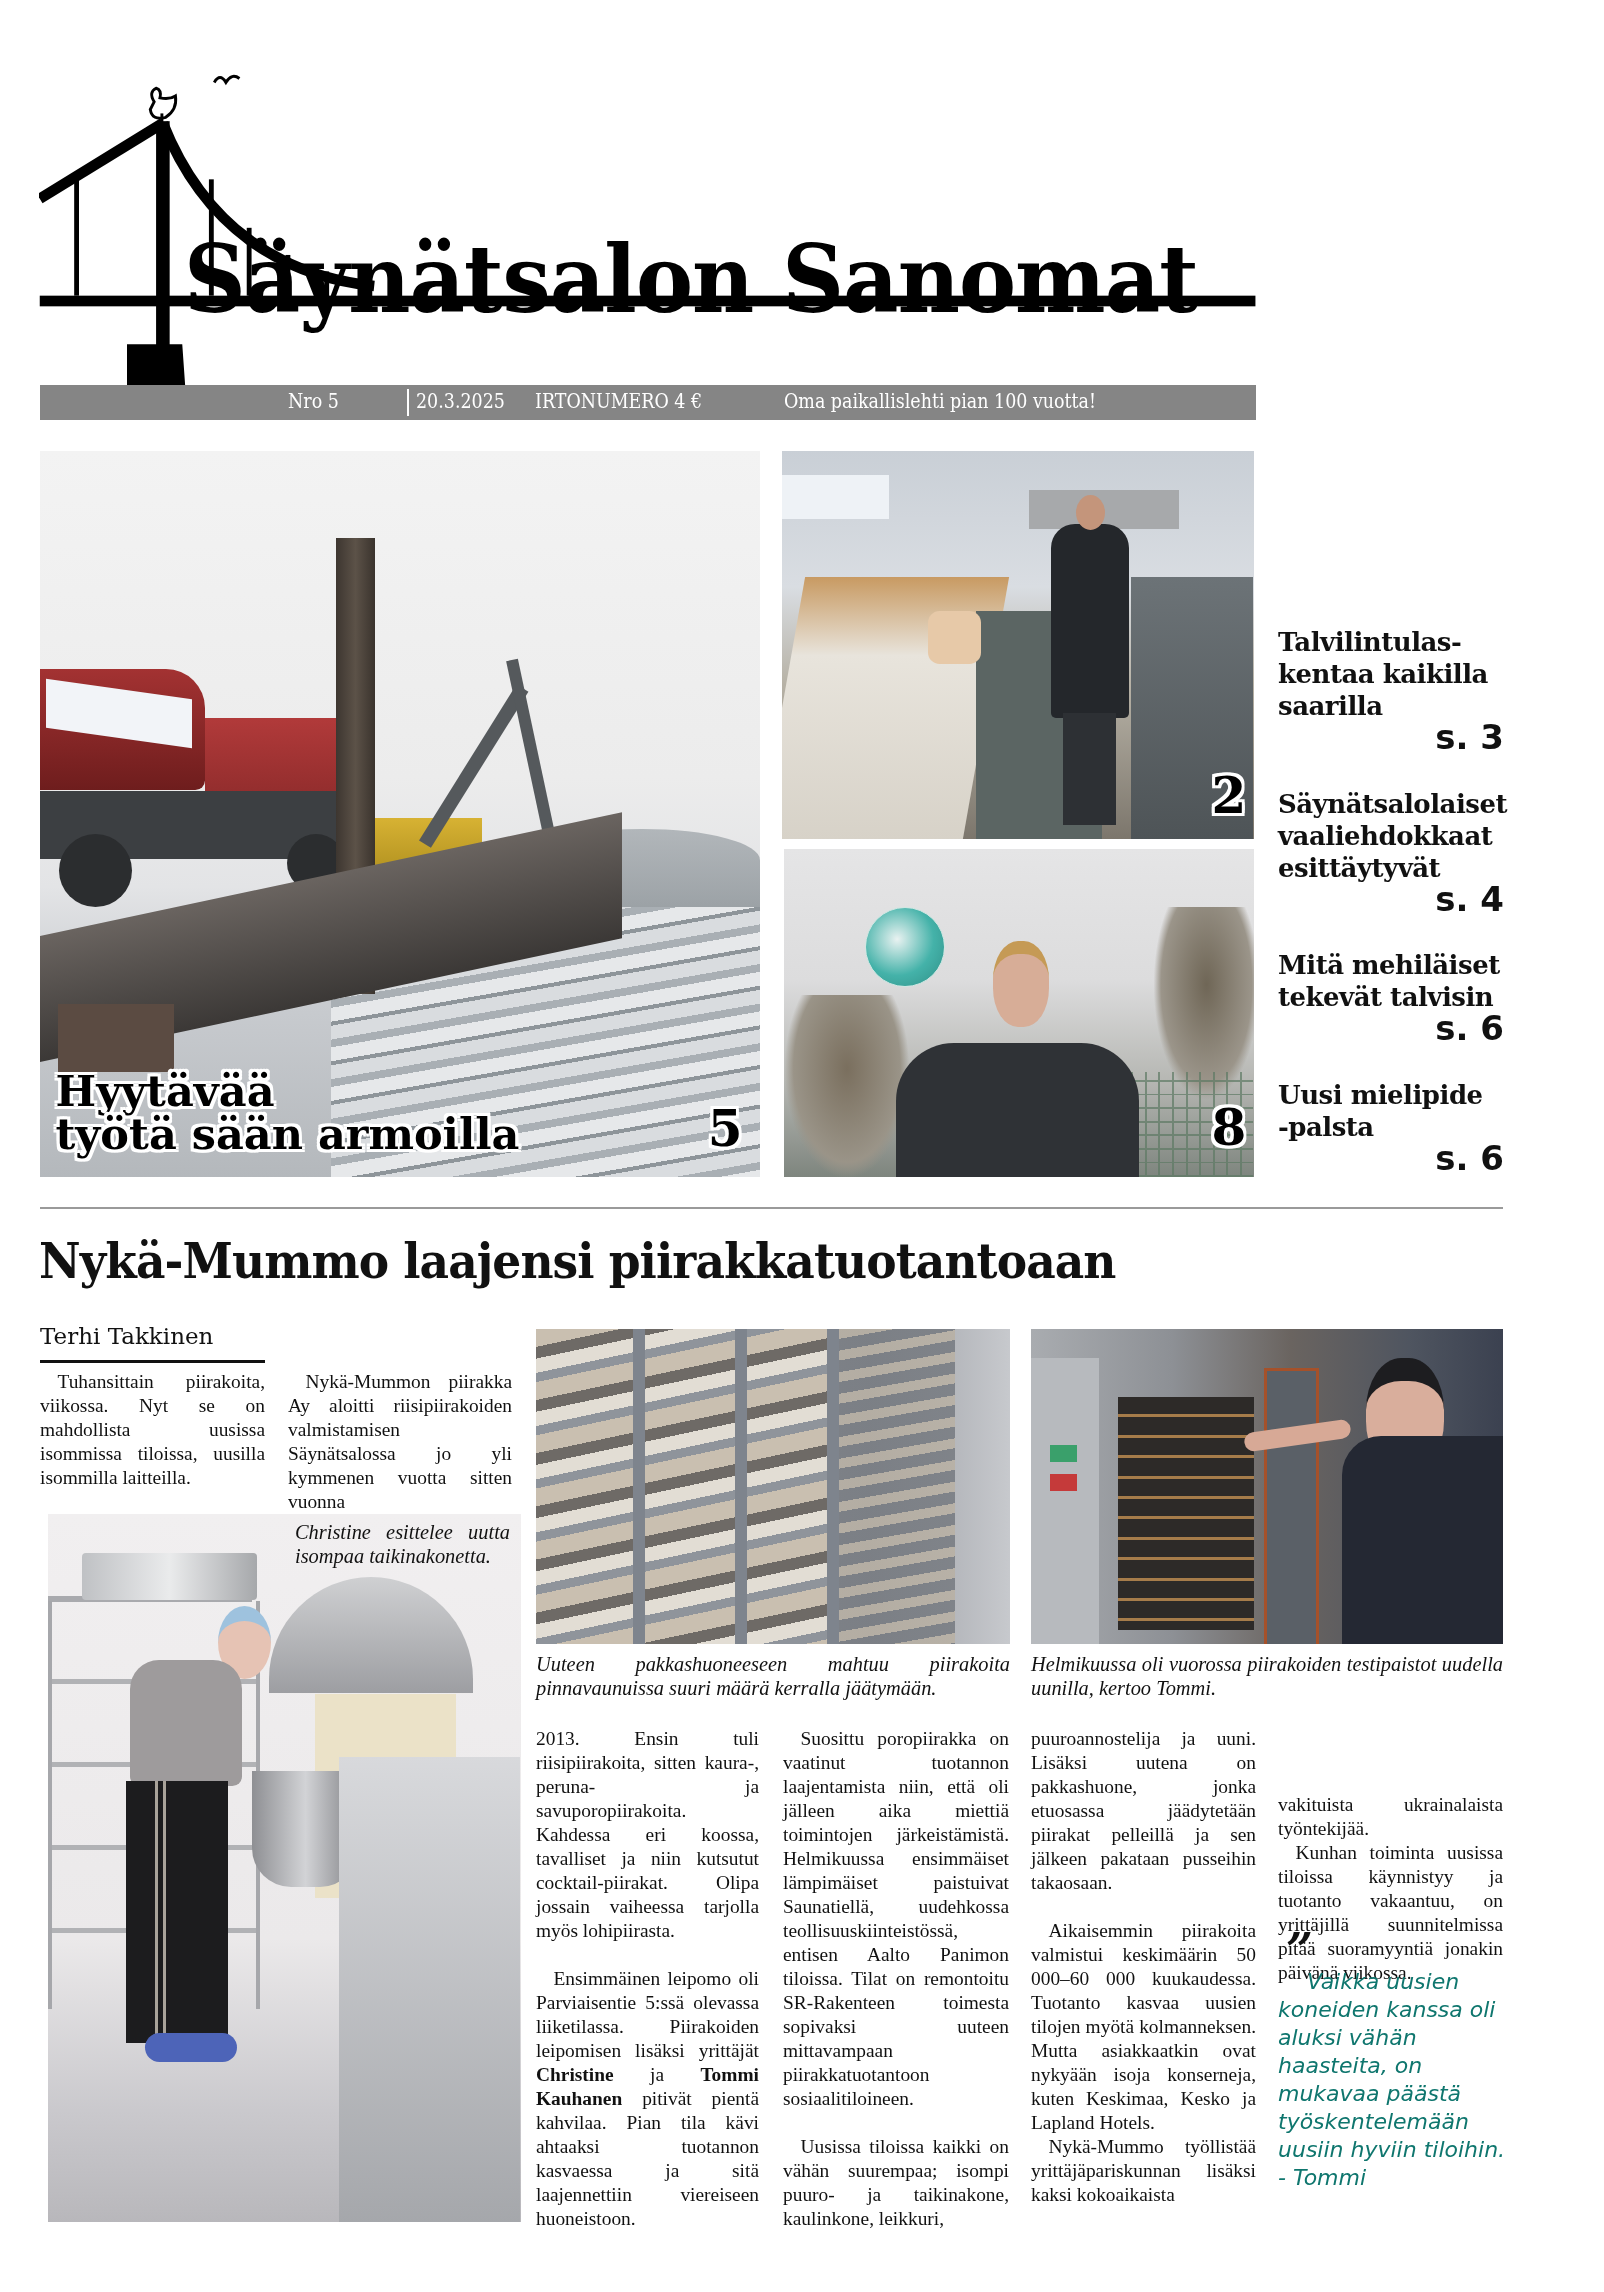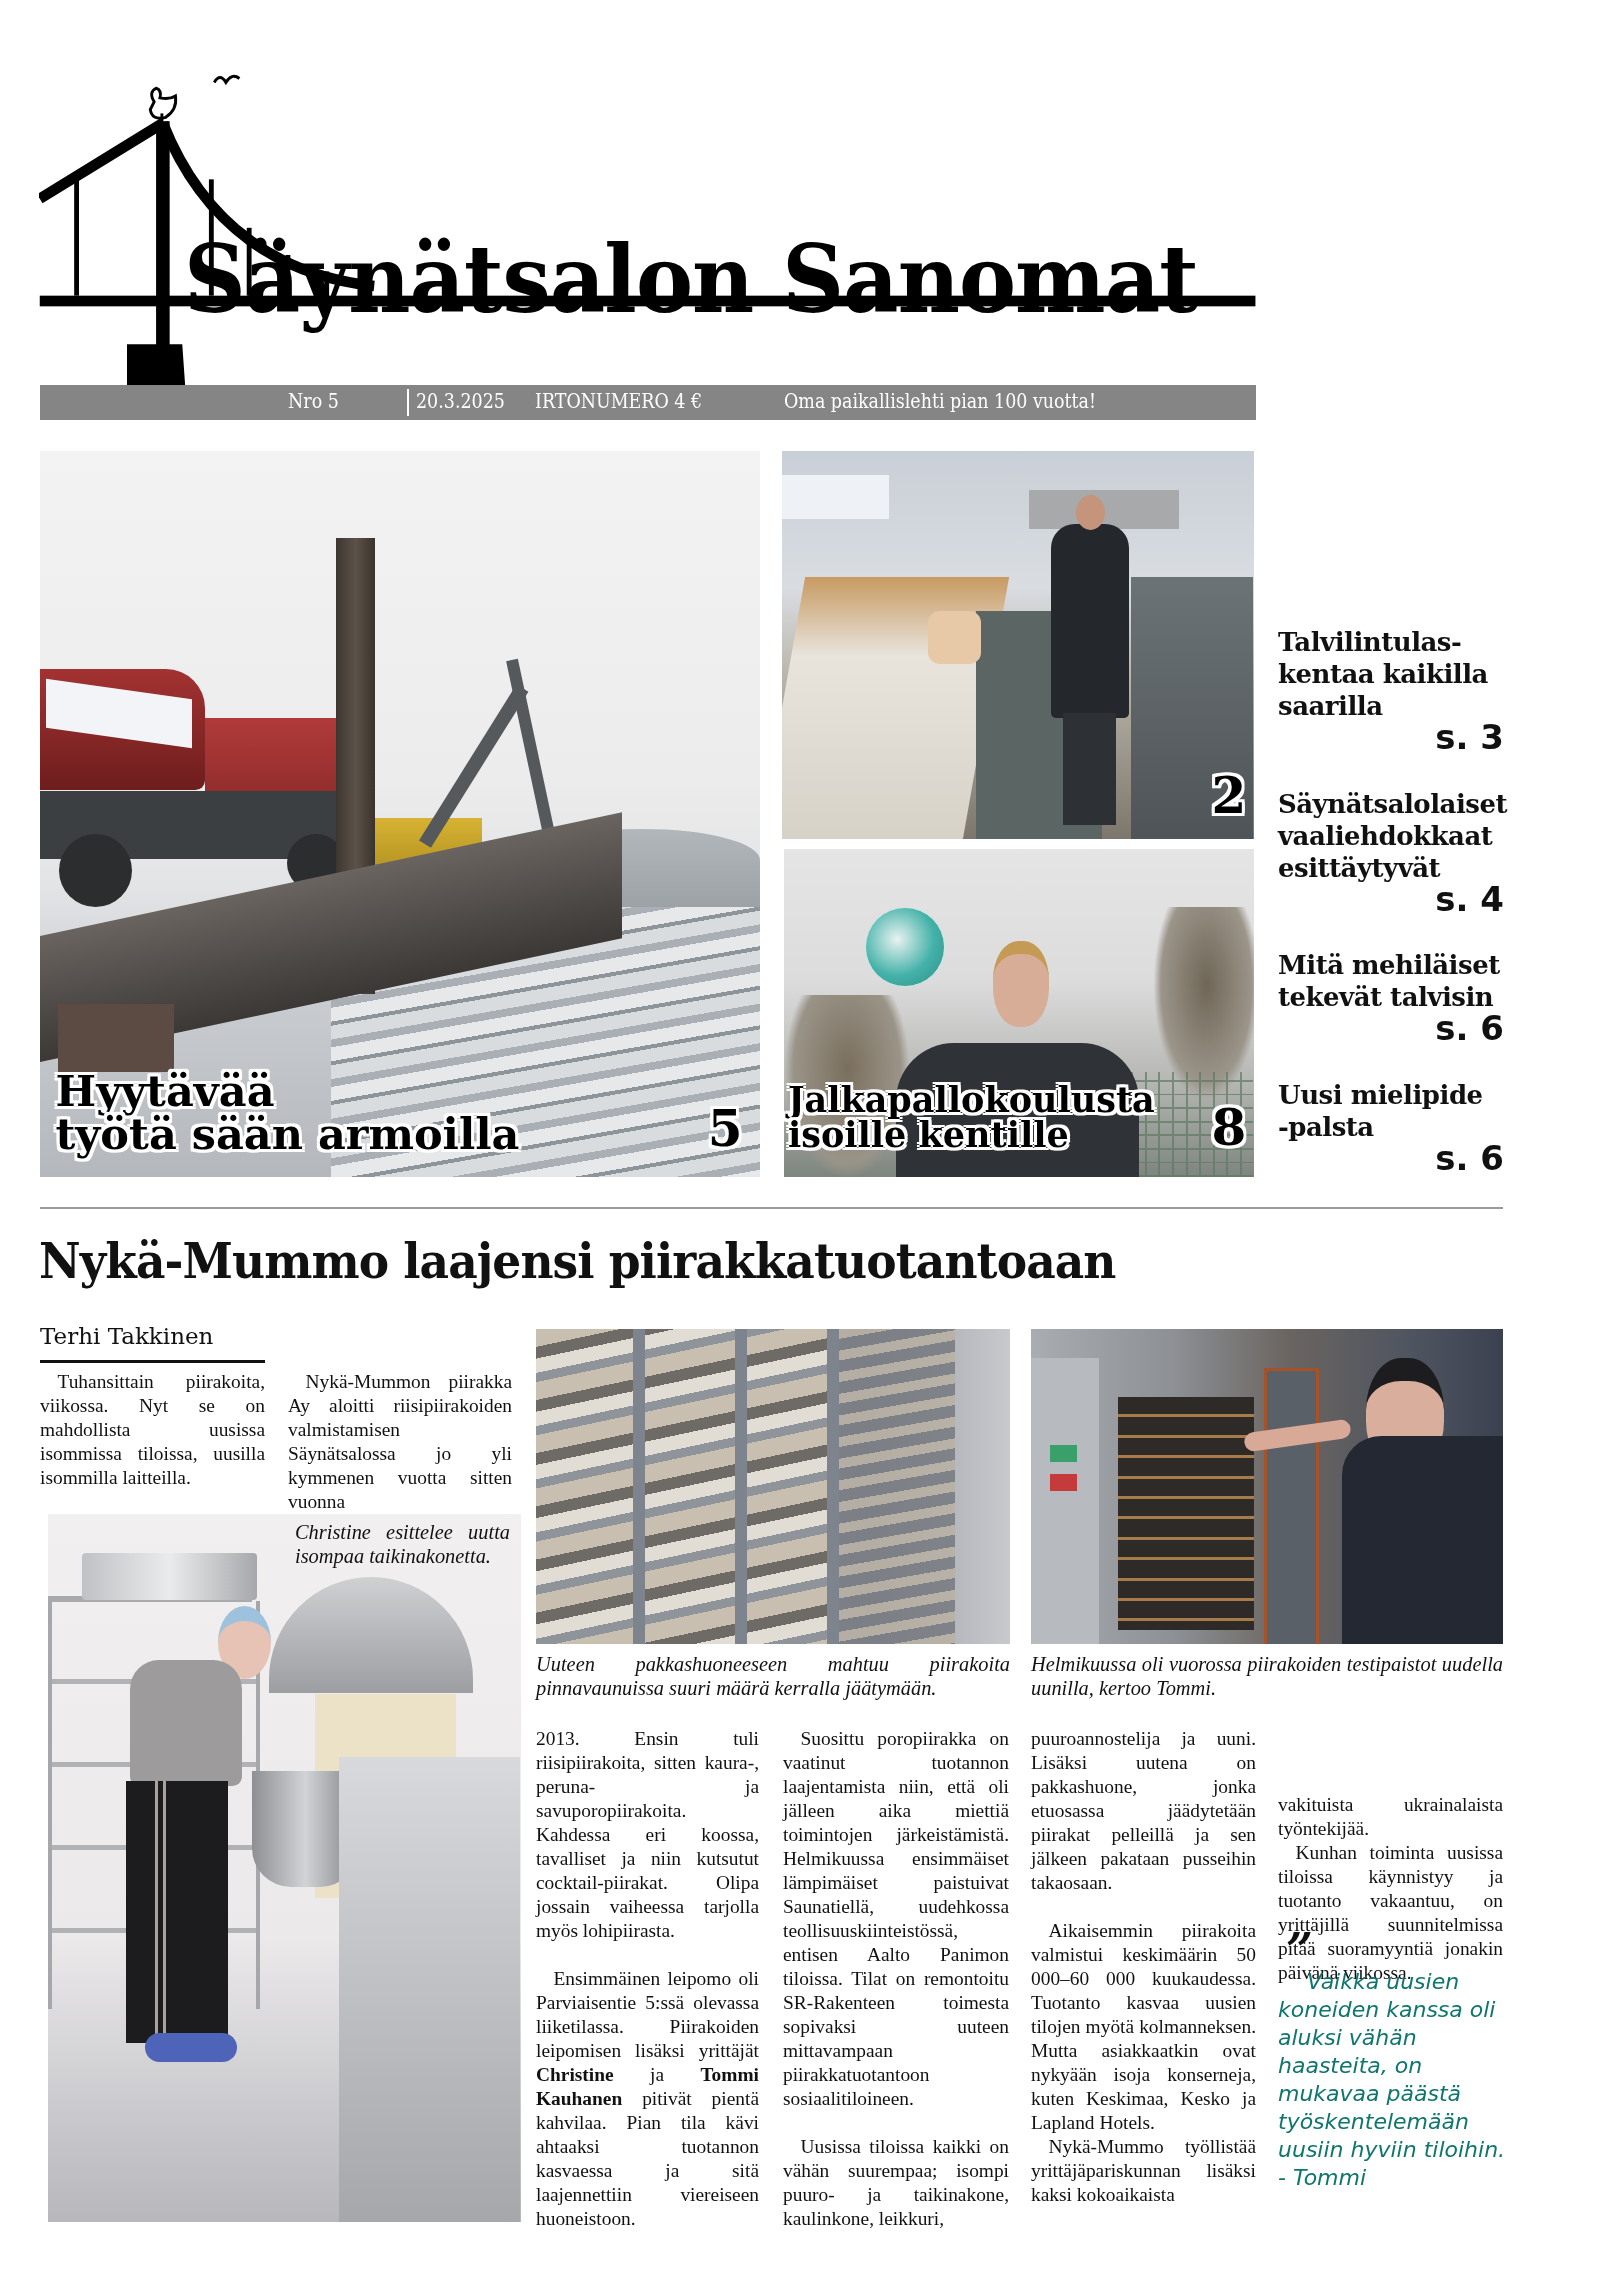--- a/index.html
+++ b/index.html
@@ -123,24 +123,20 @@
 </div>
 
 <div class="photo" style="left:784px;top:849px;width:470px;height:328px;background:linear-gradient(180deg,#e5e5e6 0%,#dcdcdd 40%,#b7b8b4 70%,#7e857e 100%);">
   <div class="abs" style="left:0;top:146px;width:126px;height:184px;background:radial-gradient(ellipse at 50% 40%,#7a6f5e,#9a9488 60%,transparent 70%);"></div>
   <div class="abs" style="left:369px;top:58px;width:107px;height:194px;background:radial-gradient(ellipse at 50% 40%,#6f6656,#9b958a 60%,transparent 70%);"></div>
   <div class="abs" style="left:320px;top:223px;width:149px;height:105px;background:repeating-linear-gradient(90deg,#5e7a64 0 1.9px,transparent 1.9px 13.6px),repeating-linear-gradient(0deg,#5e7a64 0 1.9px,transparent 1.9px 13.6px);opacity:.7;"></div>
   <div class="abs" style="left:81px;top:58px;width:78px;height:78px;border-radius:50%;background:radial-gradient(circle at 40% 40%,#e9f2f1,#44b2a9 55%,#2f8e86);border:1.9px solid #cfe8e3;"></div>
   <div class="abs" style="left:112px;top:194px;width:243px;height:136px;background:#2f3236;border-radius:58px 58px 0 0;"></div>
   <div class="abs" style="left:209px;top:92px;width:56px;height:73px;background:#d7ad97;border-radius:45%;border-top:13.6px solid #c59a55;"></div>
 
-  <div class="overlay-title" style="left:3.9px;top:233px;font-size:35px;">
-    <div>Jalkapallokoulusta</div>
-    <div>isoille kentille</div>
-  </div>
   <div class="overlay-num" style="right:7.8px;top:254px;font-size:50px;">8</div>
 </div>
 
 <div class="teaser" style="top:626px;">
   <div class="teaser-title">
     <div>Talvilintulas-</div>
     <div>kentaa kaikilla</div>
     <div>saarilla</div>
   </div>
   <div class="teaser-page">s. 3</div>

